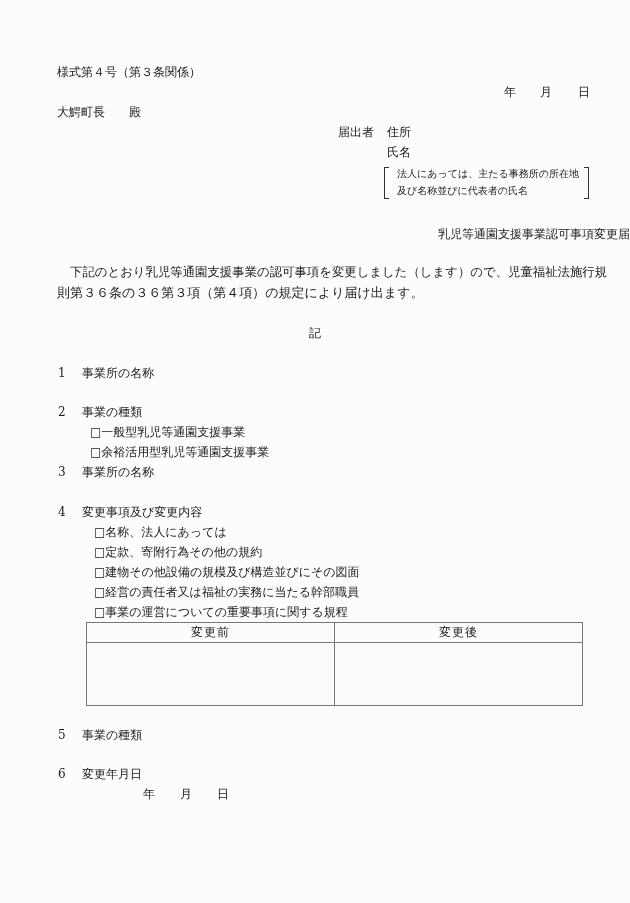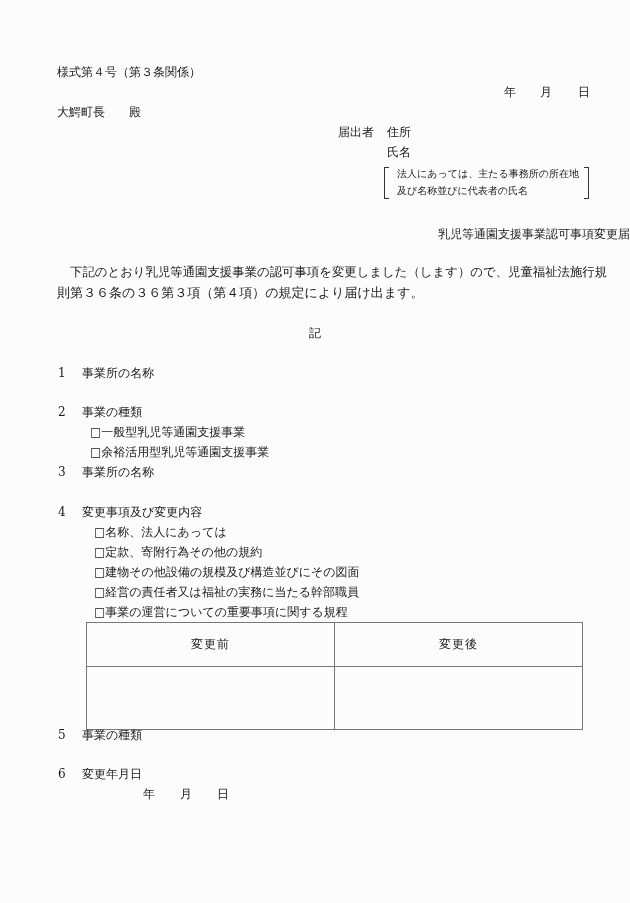--- a/index.html
+++ b/index.html
@@ -21,21 +21,21 @@
   .bracket-r { border-right: 1px solid #333; }
   table.changes {
     position: absolute; left: 86px; top: 622px;
     width: 497px; border-collapse: collapse;
     font-size: 12px;
   }
   table.changes th, table.changes td {
     border: 1.5px solid #777;
   }
   table.changes th {
-    font-weight: normal; height: 19px; padding: 12px; text-align: center;
+    font-weight: normal; height: 19px; padding: 0; text-align: center;
   }
   table.changes td { height: 60px; }
   .spread { letter-spacing: 1px; }
 </style>
 </head>
 <body>
 
 <div class="abs" style="left:57px; top:65px;">様式第４号（第３条関係）</div>
 
 <div class="abs" style="left:504px; top:85px;">年</div>

